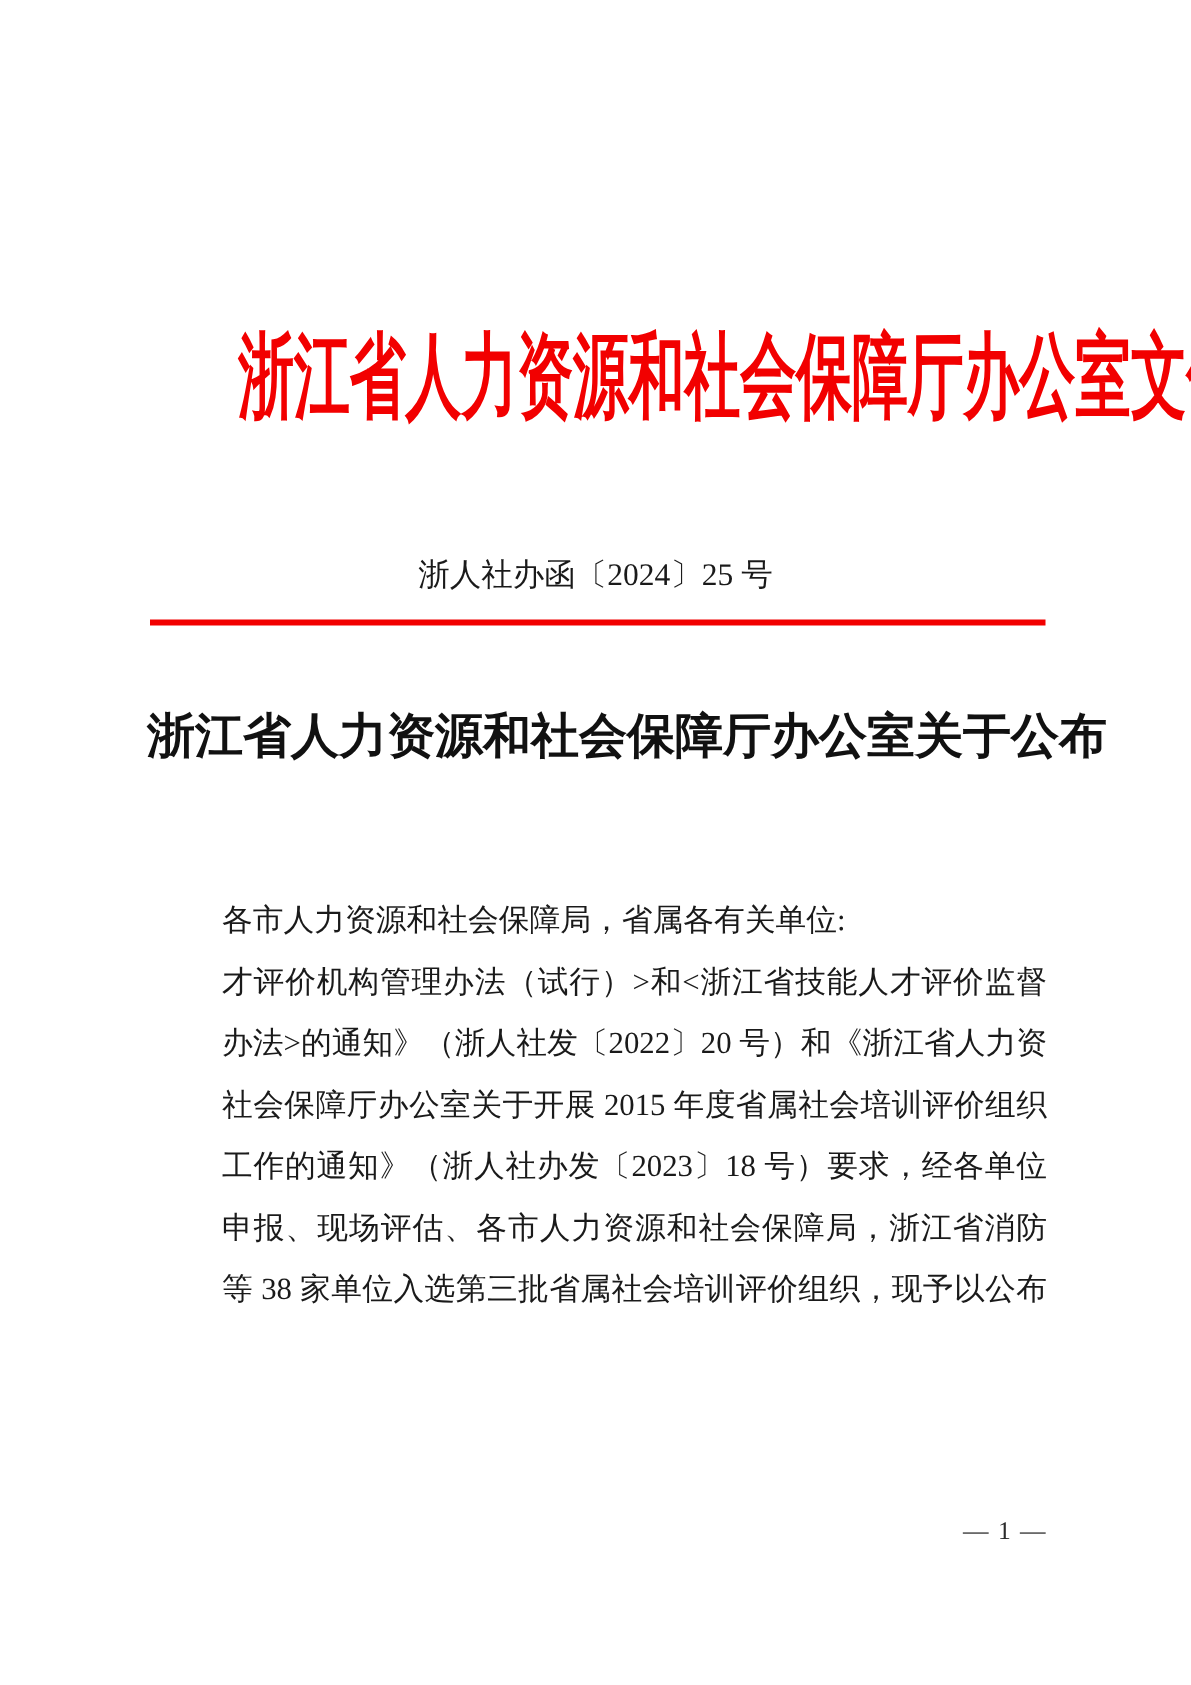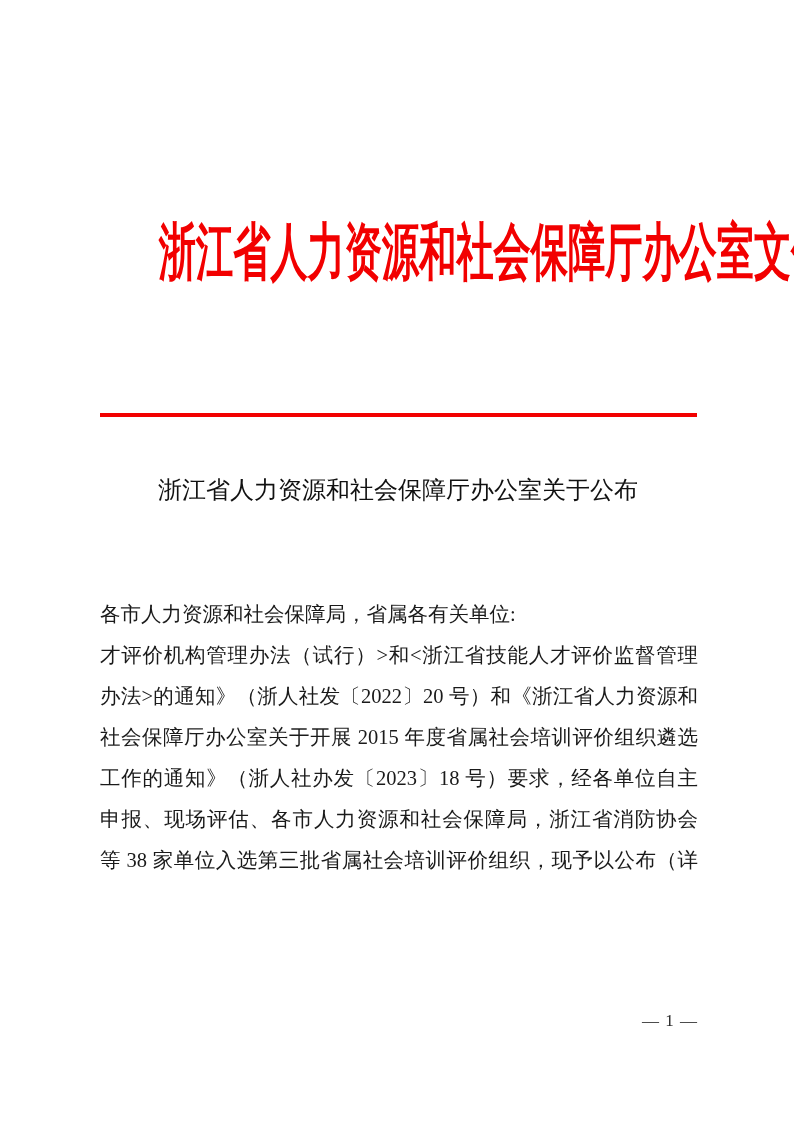--- a/index.html
+++ b/index.html
@@ -51,42 +51,43 @@
     height: 4px;
     background: var(--accent-red, #f20000);
   }
   .title {
     position: absolute;
     top: 471px;
     left: 98px;
     width: 600px;
     margin: 0;
     text-align: center;
-    font-size: 24px;
+    font-size: 32px;
     line-height: 39px;
-    font-weight: normal;
+    font-weight: bold;
     color: #111111;
   }
   .title .tline {
     display: block;
     white-space: nowrap;
   }
   .bodytext {
     position: absolute;
     top: 594px;
     left: 100px;
     width: 598px;
     font-size: 20.5px;
     color: #1a1a1a;
   }
   .line {
     line-height: 41px;
     height: 41px;
     white-space: nowrap;
     overflow: hidden;
+    margin-left: 48px;
   }
   .just {
     text-align: justify;
     text-align-last: justify;
     text-justify: inter-character;
     white-space: normal;
   }
   .indent {
     text-indent: 2em;
   }
@@ -101,20 +102,21 @@
     white-space: nowrap;
   }
 </style>
 </head>
 <body>
 
 <div class="page">
 
   <div class="banner">浙江省人力资源和社会保障厅办公室文件</div>
 
+  <div class="docnum">浙人社办函〔2024〕25 号</div>
 
   <div class="redline"></div>
 
   <h1 class="title">
     <span class="tline">浙江省人力资源和社会保障厅办公室关于公布</span>
   </h1>
 
   <div class="bodytext">
     <div class="line">各市人力资源和社会保障局，省属各有关单位:</div>
     <div class="line just">才评价机构管理办法（试行）&gt;和&lt;浙江省技能人才评价监督管理</div>

